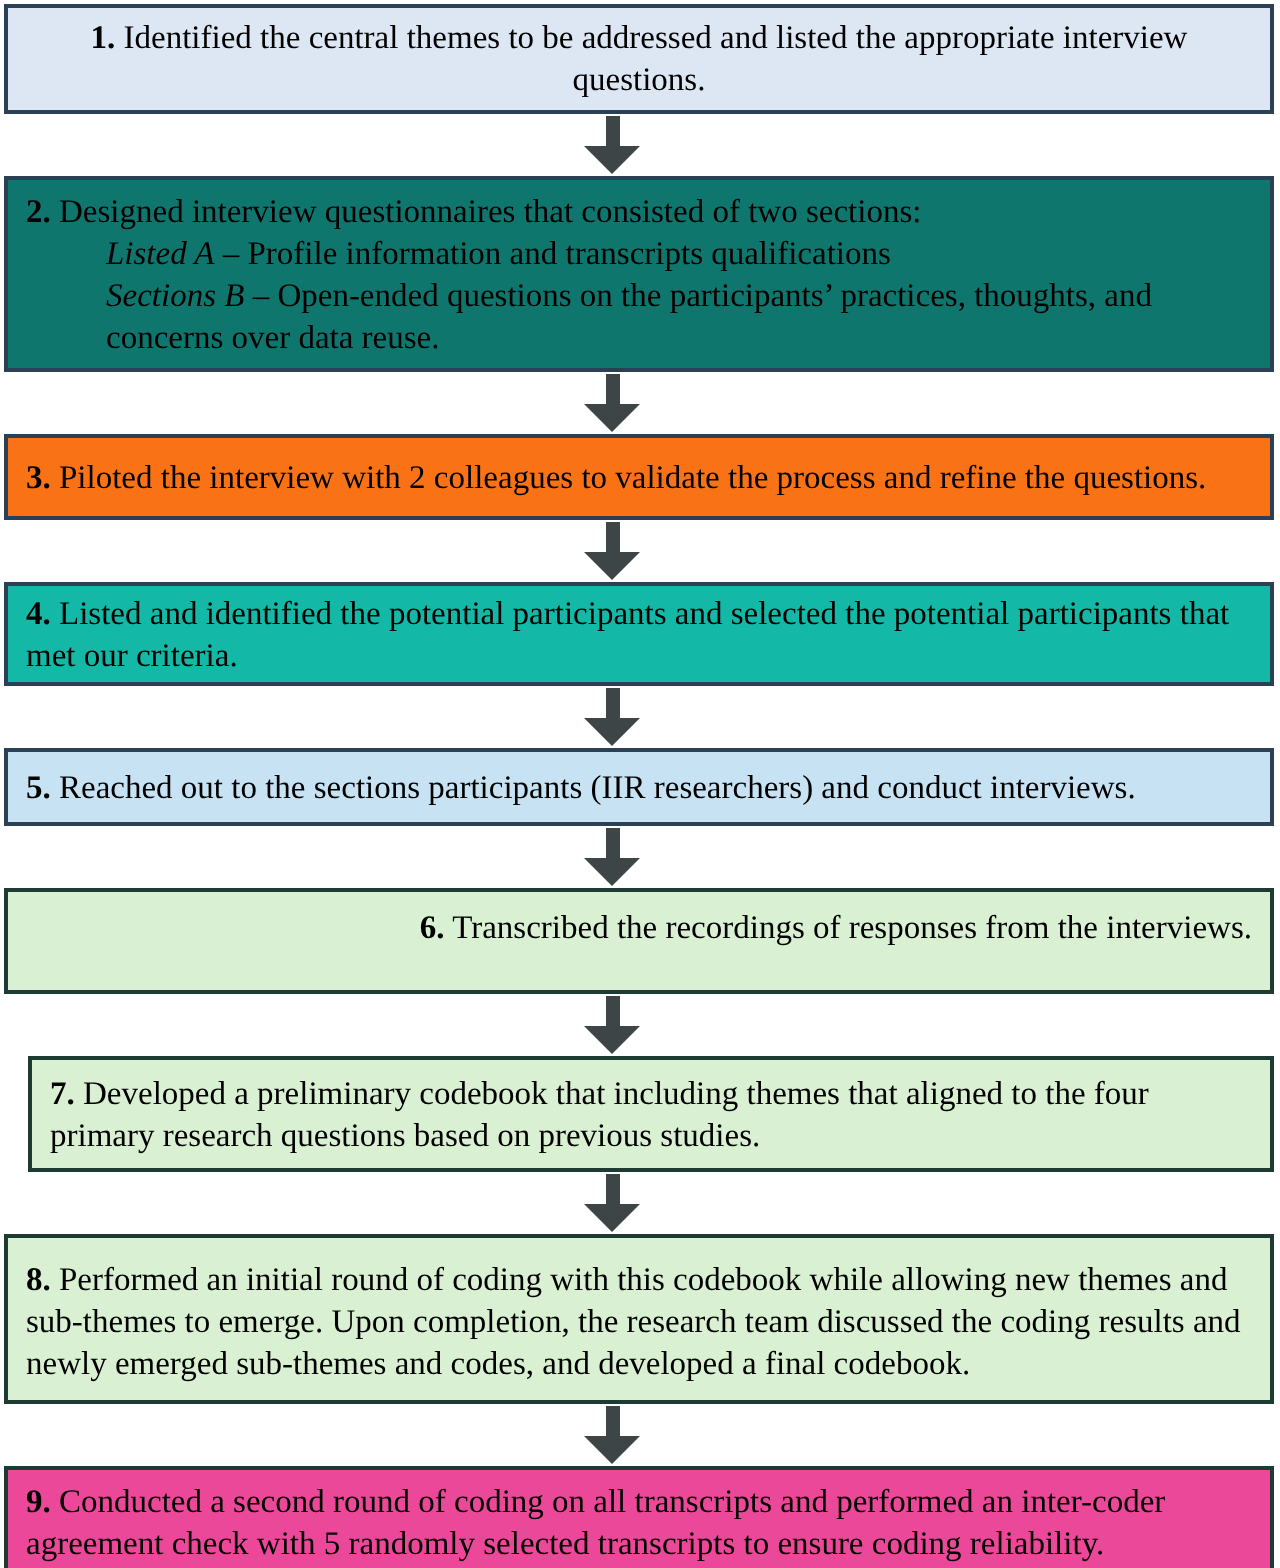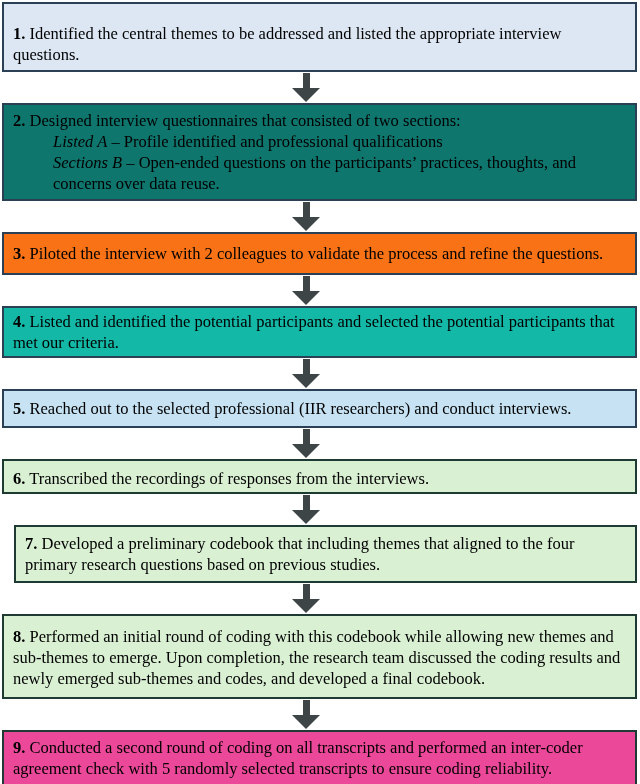--- a/index.html
+++ b/index.html
@@ -20,26 +20,26 @@
     box-sizing: border-box;
     margin: 0 3px 0 2px;
     border: 2px solid #2b3f55;
     padding: 5px 9px;
   }
   .num { font-weight: bold; }
   .fill-blue-pale  { background: #dce7f3; border-color: #2b3f55; }
   .fill-blue       { background: #c6e2f3; border-color: #2b3f55; }
   .fill-green      { background: #d9f0d3; border-color: #1d3a33; }
   
-  .b1 { padding-top: 19px;  padding-bottom: 5px;  }
+  .b1 { padding-top: 4px;  padding-bottom: 5px; text-align: center;  }
   .b2 { padding-top: 5px;  padding-bottom: 5px;  }
   .b3 { padding-top: 9px;  padding-bottom: 9px;  }
   .b4 { padding-top: 3px;  padding-bottom: 3px;  }
   .b5 { padding-top: 7px;  padding-bottom: 7px;  }
-  .b6 { padding-top: 7px;  padding-bottom: 3px;  }
+  .b6 { padding-top: 7px;  padding-bottom: 21px; text-align: right;  }
   .b7 { padding-top: 6px;  padding-bottom: 6px;  }
   .b8 { padding-top: 10px; padding-bottom: 8px;  }
   .b9 { padding-top: 5px;  padding-bottom: 5px;  }
   .sub { margin-left: 40px; }
   .ital { font-style: italic; }
   
   .arrow-wrap {
     height: 31px;
     position: relative;
   }
@@ -85,21 +85,21 @@
         <div class="head" style="border-top-color: rgb(62, 69, 71);"></div>
     </div>
   </div>
 
   <div class="box b2 fill-blue-pale" style="background: #0f766e; border-color: rgb(43, 63, 85);">
     <div>
       <span class="num">2.</span>
       <span>Designed interview questionnaires that consisted of two sections:</span>
     </div>
     <div class="sub">
-      <span class="ital">Listed A</span><span> – Profile identified and professional qualifications</span>
+      <span class="ital">Listed A</span><span> – Profile information and transcripts qualifications</span>
     </div>
     <div class="sub">
       <span class="ital">Sections B</span><span> – Open-ended questions on the participants’ practices, thoughts, and concerns over data reuse.</span>
     </div>
   </div>
 
   <div class="arrow-wrap">
     <div class="arrow">
       <div class="stem" style="background: rgb(62, 69, 71);"></div>
         <div class="head" style="border-top-color: rgb(62, 69, 71);"></div>
@@ -125,21 +125,21 @@
 
   <div class="arrow-wrap">
     <div class="arrow">
       <div class="stem" style="background: rgb(62, 69, 71);"></div>
         <div class="head" style="border-top-color: rgb(62, 69, 71);"></div>
     </div>
   </div>
 
   <div class="box b5 fill-blue" style="background: rgb(198, 226, 243); border-color: rgb(43, 63, 85);">
     <span class="num">5.</span>
-    <span>Reached out to the selected professional (IIR researchers) and conduct interviews.</span>
+    <span>Reached out to the sections participants (IIR researchers) and conduct interviews.</span>
   </div>
 
   <div class="arrow-wrap">
     <div class="arrow">
       <div class="stem" style="background: rgb(62, 69, 71);"></div>
         <div class="head" style="border-top-color: rgb(62, 69, 71);"></div>
     </div>
   </div>
 
   <div class="box b6 fill-green" style="background: rgb(217, 240, 211); border-color: rgb(29, 58, 51);">

